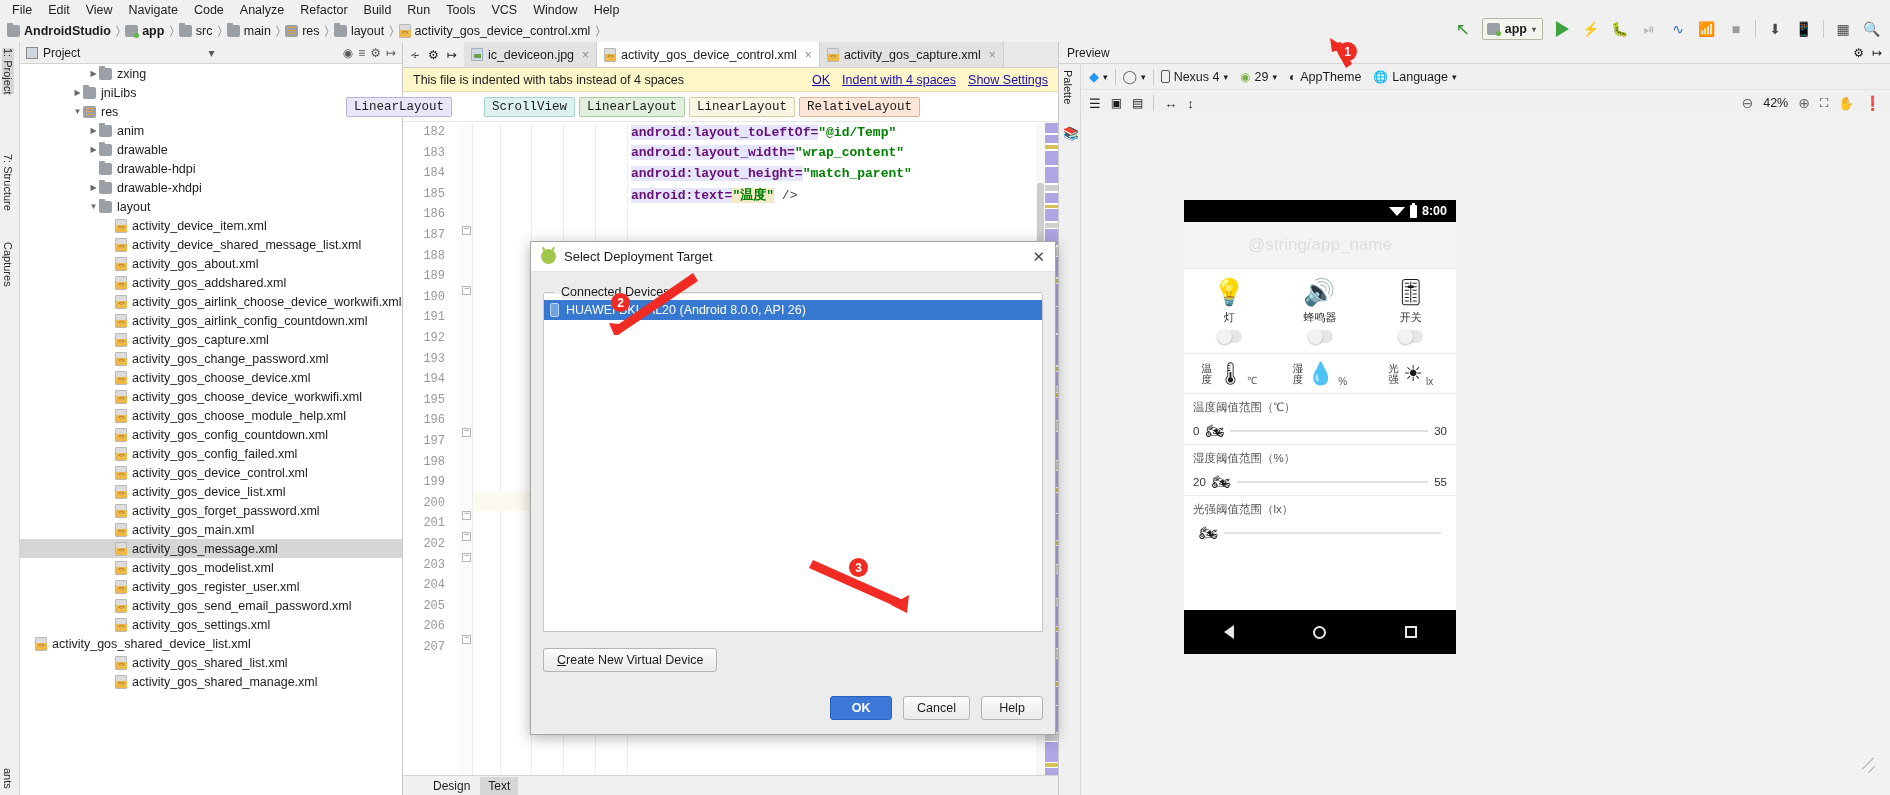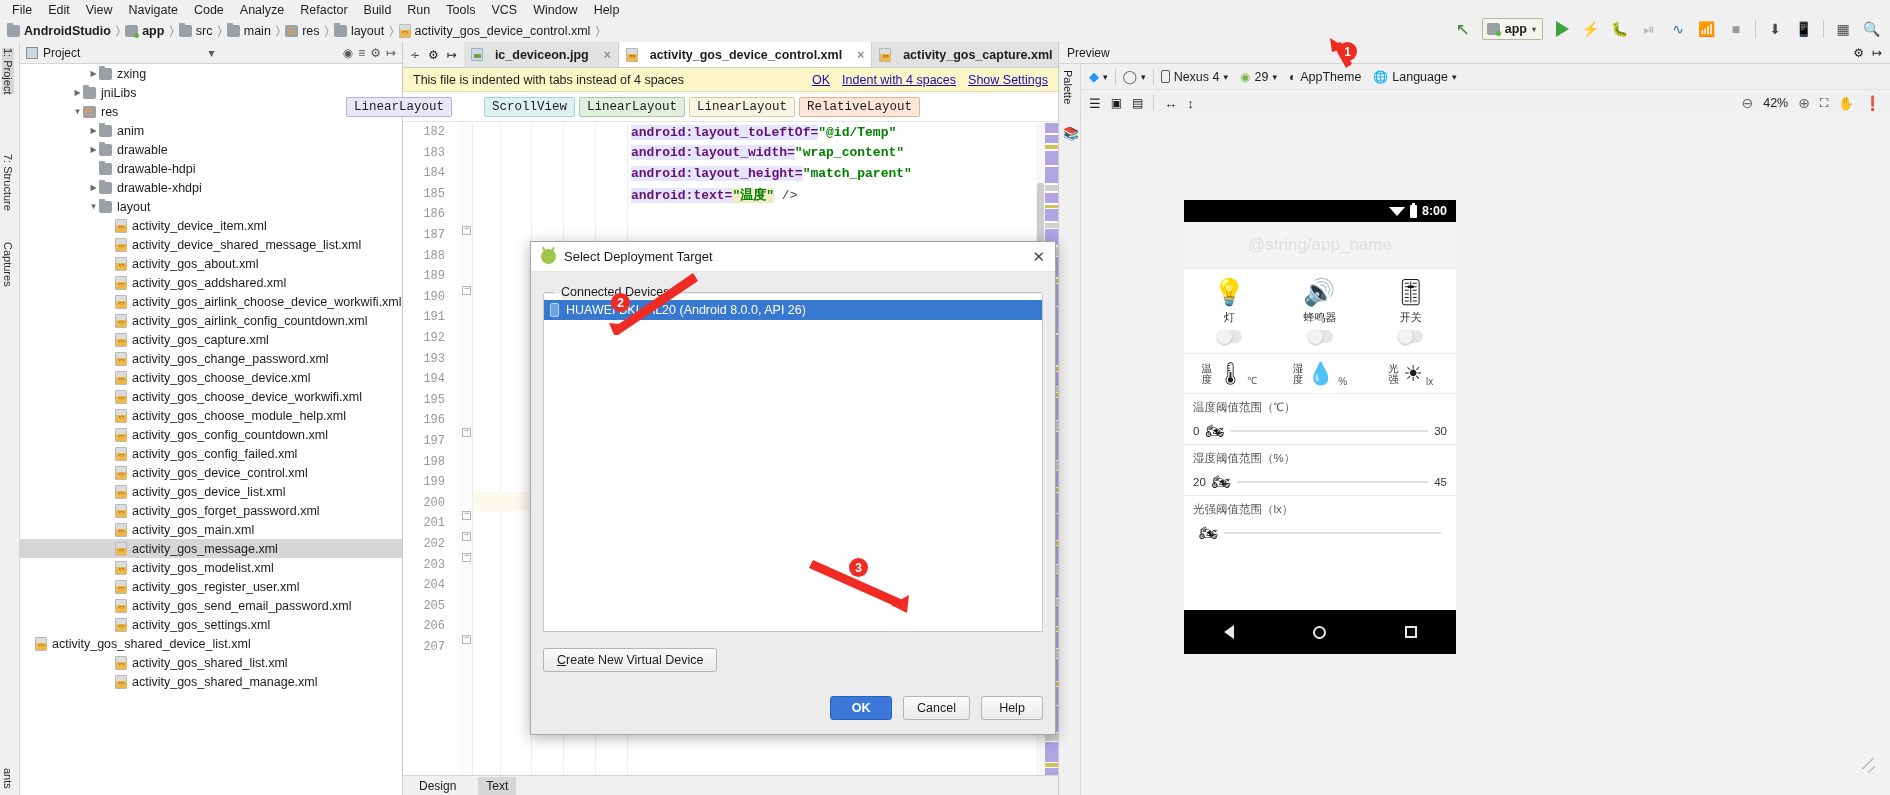--- a/index.html
+++ b/index.html
@@ -84,22 +84,22 @@
   .row.sel { background:#d6d6d6; }
   .arrow { width:11px; display:inline-block; text-align:center; color:#6a6a6a; font-size:8px; }
   .row .nm { margin-left:5px; }
   .row .ico { flex:0 0 auto; }
 
   
   .editor { position:absolute; top:42px; left:403px; width:655px; height:753px; background:#fff; }
   .tabstrip { height:26px; background:#e8e8e8; border-bottom:1px solid #cfcfcf; display:flex; align-items:stretch; }
   .etabstools { display:flex; align-items:center; gap:8px; padding:0 7px; background:#f0f0f0; }
   .etab {
-    display:flex; align-items:center; gap:12px; padding:0 7px; font-size:12.5px;
-    border-right:1px solid #cfcfcf; background:#e2e2e2; cursor:default;font-weight:bold;
+    display:flex; align-items:center; gap:5px; padding:0 7px; font-size:12.5px;
+    border-right:1px solid #cfcfcf; background:#e2e2e2; cursor:default;
   }
   .etab.active { background:#ffffff; }
   .etab .x { color:#8d8d8d; font-size:12px; margin-left:3px; }
   .imgicon { width:12px;height:13px;background:#cfd8e3;border:1px solid #9fb0c2;position:relative;border-radius:1px; }
   .imgicon:after{content:"";position:absolute;left:2px;bottom:2px;width:7px;height:4px;background:#6f9e4c;}
 
   .notifbar {
     height:24px; background:#fdf6c9; border-bottom:1px solid #e3dca6;
     display:flex; align-items:center; padding:0 10px; font-size:12.5px;
   }
@@ -125,21 +125,21 @@
   .k-pun { color:#444; }
   .hl-lav { background:#e6e6fa; }
   .hl-yel { background:#f2e9c8; }
   .caretrow { position:absolute; left:70px; right:0; height:19px; background:#fcfaef; }
 
   .errstripe { position:absolute; right:0; top:0; bottom:0; width:13px; background:#fff; }
   .estick { position:absolute; left:0; width:13px; }
   .vscroll { position:absolute; right:13px; top:0; bottom:0; width:9px; background:#f7f7f7; }
   .vthumb { position:absolute; left:1px; width:7px; background:#cdcdcd; border-radius:3px; }
 
-  .designtabs { position:absolute; bottom:0; left:0; right:0; height:20px; background:#f0f0f0; border-top:1px solid #d4d4d4; display:flex; align-items:center; padding-left:8px; gap:14px; }
+  .designtabs { position:absolute; bottom:0; left:0; right:0; height:20px; background:#f0f0f0; border-top:1px solid #d4d4d4; display:flex; align-items:center; padding-left:22px; gap:2px; }
   .dtab { font-size:12px; padding:2px 8px; }
   .dtab.active { background:#d6d6d6; }
 
   
   .preview { position:absolute; top:42px; left:1058px; width:832px; height:753px; background:#f2f2f2; border-left:1px solid #c9c9c9; }
   .pvhead { height:22px; background:#f0f0f0; border-bottom:1px solid #d4d4d4; display:flex; align-items:center; padding:0 8px; font-size:12px; }
   .pvhead .grow { flex:1; }
   .palettecol { position:absolute; top:22px; left:0; width:22px; bottom:0; background:#f0f0f0; border-right:1px solid #d8d8d8; }
   .palettecol .vt { position:absolute; top:6px; left:3px; writing-mode:vertical-rl; font-size:11px; }
   .pvtool1 { position:absolute; top:22px; left:22px; right:0; height:26px; background:#f0f0f0; display:flex; align-items:center; gap:7px; padding:0 8px; font-size:12.5px; border-bottom:1px solid #e2e2e2; }
@@ -770,21 +770,21 @@
                   <span class="track"></span>
                   <span class="end">30</span>
                 </div>
               </div>
               <div class="sliderblock rowdiv">
                 <div class="slabel">湿度阈值范围（%）</div>
                 <div class="sliderline">
                   <span class="end">20</span>
                   <span class="thumbicon">🏍</span>
                   <span class="track"></span>
-                  <span class="end">45</span>
+                  <span class="end">55</span>
                 </div>
               </div>
               <div class="sliderblock rowdiv">
                 <div class="slabel">光强阈值范围（lx）</div>
                 <div class="sliderline">
                   <span class="end"></span>
                   <span class="thumbicon">🏍</span>
                   <span class="track"></span>
                   <span class="end"></span>
                 </div>

